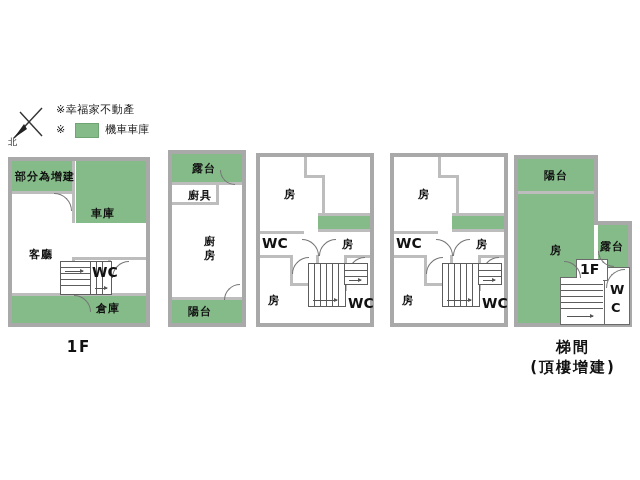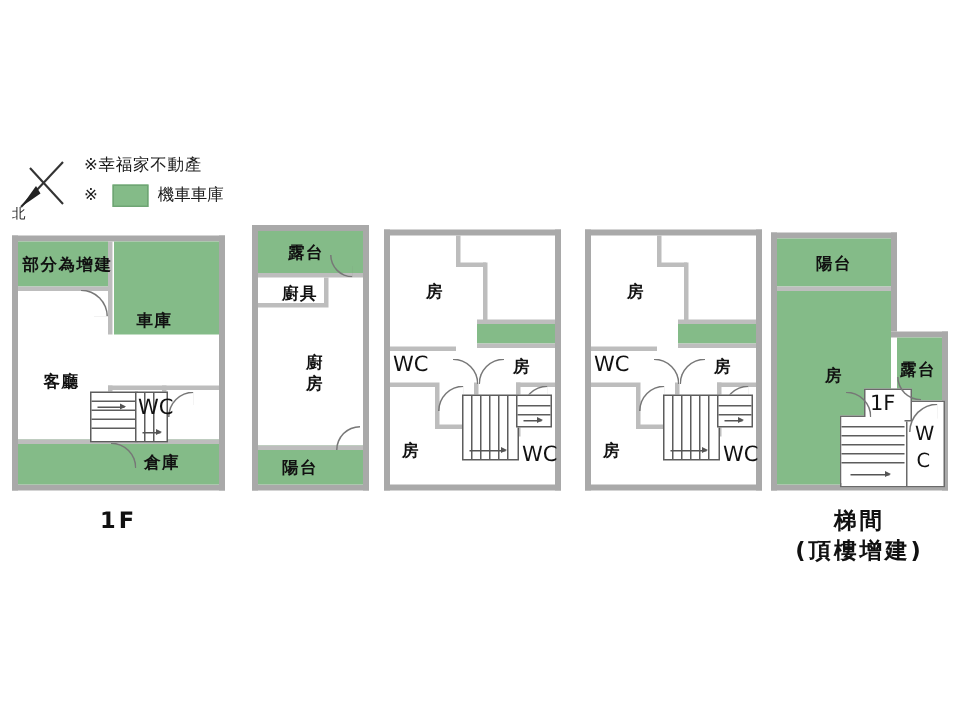--- a/index.html
+++ b/index.html
@@ -20,21 +20,21 @@
   .compass{position:absolute;left:6px;top:98px;width:46px;height:50px;}
 
   
   .panel{position:absolute;}
   .w{position:absolute;background:#a9a9a9;}          
   .wl{position:absolute;background:#bdbdbd;}         
   .room{position:absolute;background:#ffffff;}
   .grn{position:absolute;background:#84bb88;}
   .lbl{position:absolute;font-size:11px;font-weight:bold;letter-spacing:1px;
        white-space:nowrap;color:#111;}
-  .lbl.en{font-family:"DejaVu Sans","Liberation Sans",sans-serif;font-weight:normal;
+  .lbl.en{font-family:"DejaVu Sans","Liberation Sans",sans-serif;font-weight:bold;
           font-size:14px;letter-spacing:0;}
   .lbl.stack{font-size:13px;line-height:13px;}
   .floorlbl{position:absolute;font-size:15px;font-weight:bold;letter-spacing:2px;
             text-align:center;white-space:nowrap;color:#111;}
   .floorlbl.two{line-height:19px;}
 
   
   .stair{position:absolute;background:#ffffff;border:1px solid #5d5d5d;}
   .stair .tread{position:absolute;background:#5d5d5d;}
   .arrow{position:absolute;background:#555;height:1px;}

